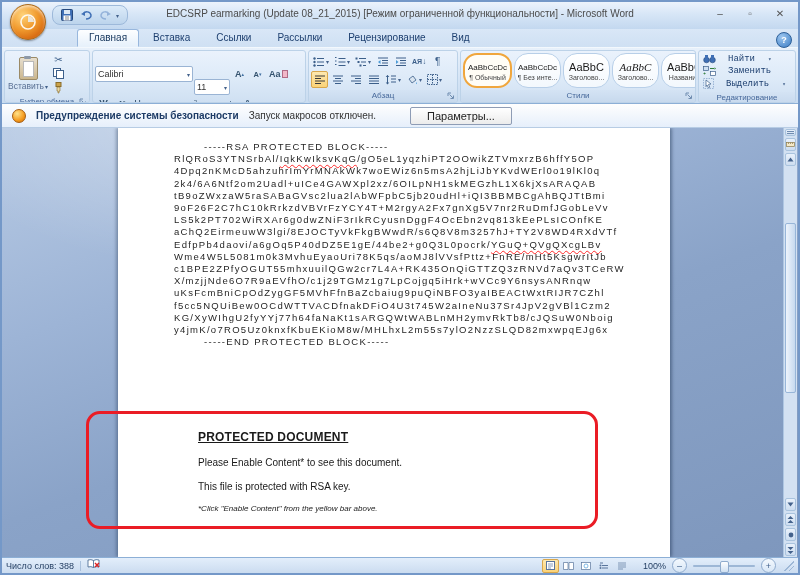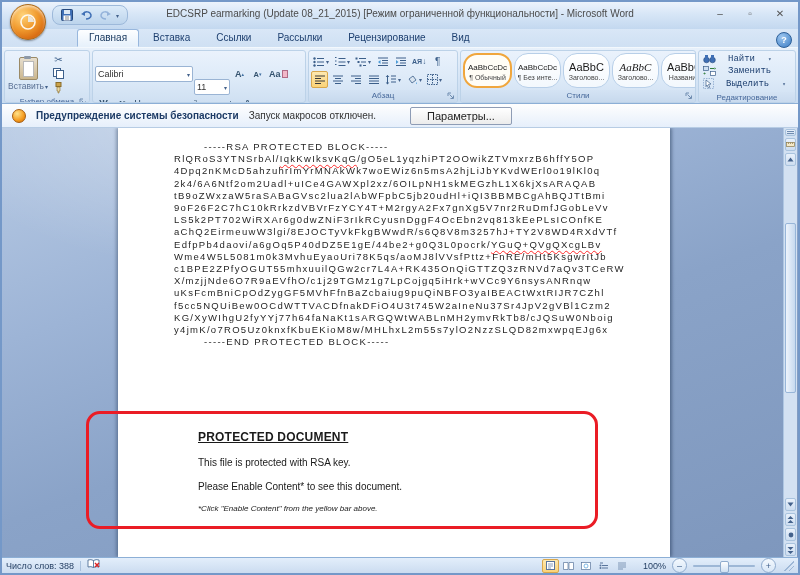--- a/index.html
+++ b/index.html
@@ -479,22 +479,22 @@
           <div class="dline"><span>c1BPE2ZPfyOGUT55mhxuuilQGw2cr7L4A+RK435OnQiGTTZQ3zRNVd7aQv3TCeRW</span></div>
           <div class="dline"><span>X/mzjjNde6O7R9aEVfhO/c1j29TGMz1g7LpCojgq5iHrk+wVCc9Y6nsysANRnqw</span></div>
           <div class="dline"><span>uKsFcmBniCpOdZygGF5MVhFfnBaZcbaiug9puQiNBFO3yaIBEACtWxtRIJR7CZhl</span></div>
           <div class="dline"><span>f5cc5NQUiBew0OCdWTTVACDfnakDFiO4U3t745W2aIneNu37Sr4JpV2gVBl1Czm2</span></div>
           <div class="dline"><span>KG/XyWIhgU2fyYYj77h64faNaKt1sARGQWtWABLnMH2ymvRkTb8/cJQSuW0Nboig</span></div>
           <div class="dline"><span>y4jmK/o7RO5Uz0knxfKbuEKioM8w/MHLhxL2m55s7ylO2NzzSLQD82mxwpqEJg6x</span></div>
           <div class="dline ind"><span>-----END PROTECTED BLOCK-----</span></div>
         </div>
       <div class="notice">
         <div class="n-head">PROTECTED DOCUMENT</div>
+        <div class="n-line">Please Enable Content*  to see this document.</div>
         <div class="n-line">This file is protected with RSA key.</div>
-        <div class="n-line">Please Enable Content*  to see this document.</div>
         <div class="n-foot">*Click "Enable Content" from the yellow bar above.</div>
       </div>
     </div>
     <div class="redbox"></div>
 
     <div class="vscroll">
       <div class="vs-btn vs-split">
           <svg width="7" height="3" viewBox="0 0 7 3">
             <path d="M0 0.5 h7 M0 2.5 h7" stroke="#6f8cb0"></path>
           </svg>

